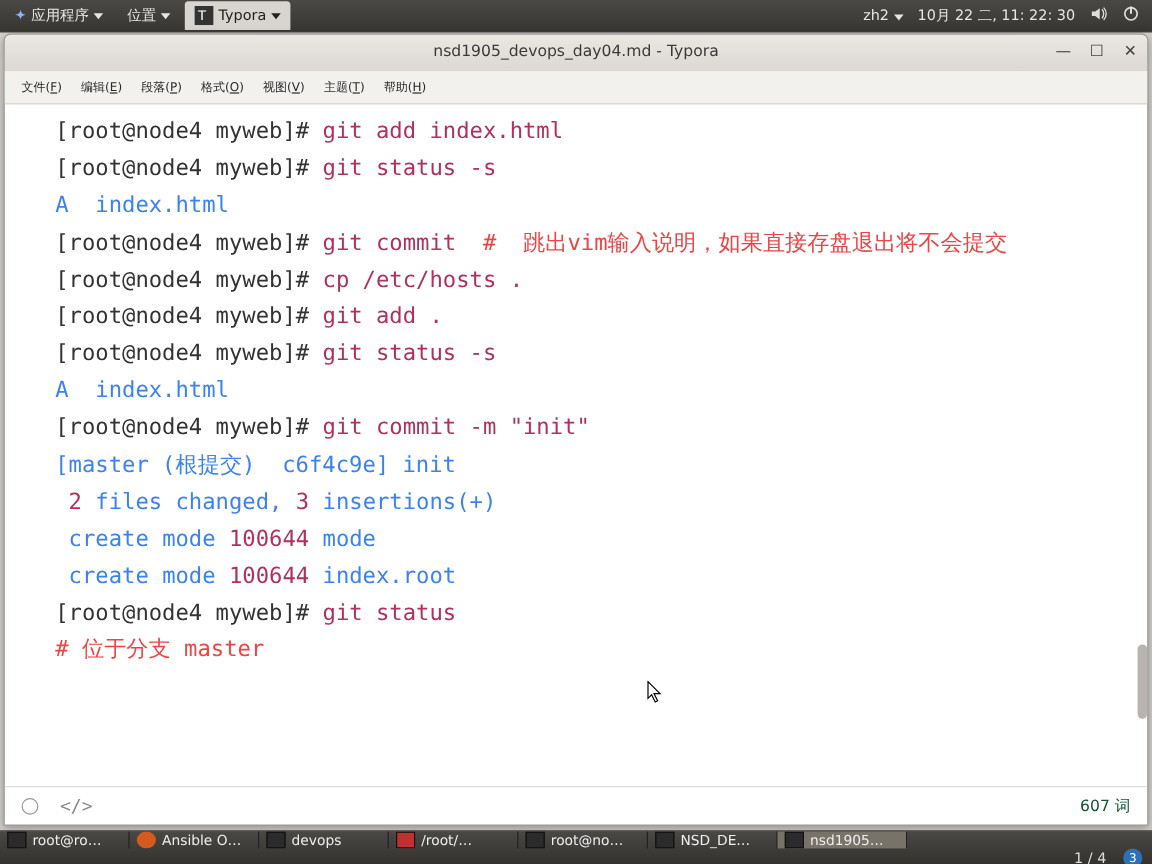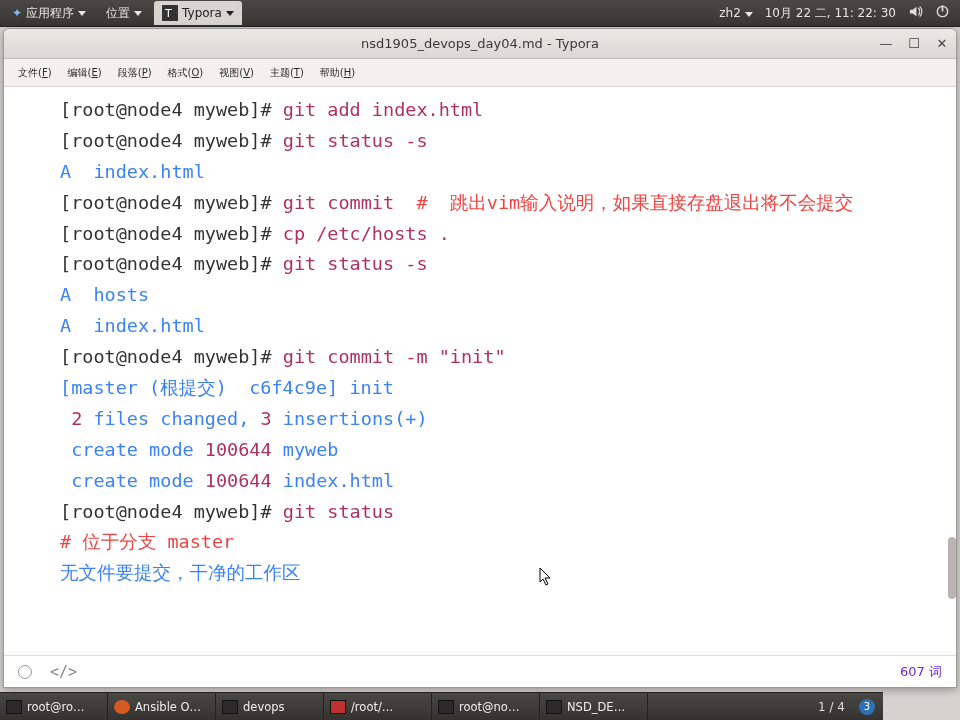--- a/index.html
+++ b/index.html
@@ -51,21 +51,21 @@
   font-size: 10px; color: #2a2a2a;
   padding-left: 6px;
 }
 .menubar .mitem { padding: 4px 8px; }
 .menubar .mitem u { text-decoration: underline; }
 
 .editor {
   flex: 1; overflow: hidden; position: relative;
   font-family: "DejaVu Sans Mono", "Courier New", monospace;
   font-size: 18.5px; line-height: 1.67;
-  padding: 8px 0 0 56px;
+  padding: 8px 0 0 42px;
   color: #333;
 }
 .editor .line { white-space: pre-wrap; word-break: break-all; padding-right: 40px; }
 .prompt { color: #333; }
 .cmd { color: #b03060; } 
 .comment { color: #ef4444; }
 .num { color: #b03060; }
 .plain { color: #3b82f6; }
 .cursor-img { position: absolute; left: 535px; top: 480px; font-size: 16px; pointer-events:none; }
 
@@ -74,28 +74,29 @@
   background: #b8b4af; border-radius: 4px;
 }
 
 .statusbar {
   height: 32px; border-top: 1px solid #ddd;
   display: flex; align-items: center; padding: 0 14px;
   font-size: 13px; color: #888;
 }
 .statusbar .circle { width: 14px; height: 14px; border: 1.5px solid #999; border-radius: 50%; }
 .statusbar .code-ico { margin-left: 18px; font-family: monospace; color: #888; font-size: 15px;}
-.statusbar .words { margin-left: auto; color: #6d28d9; }
+.statusbar .words { margin-left: auto; color: #14532d; }
 
 .taskbar {
-  position: absolute; left: 0; bottom: 0; width: 883px; height: 28px;
+  position: absolute; left: 0; bottom: 0; width: 960px; height: 28px;
   background: linear-gradient(#4a4844, #34322e);
   display: flex; align-items: stretch;
   font-size: 11.5px; color: #eee;
   border-top: 1px solid #222;
+  flex-direction: column;
 }
 .taskbar .tb {
   display: flex; align-items: center; gap: 5px;
   padding: 0 6px; border-right: 1px solid #222;
   min-width: 0; white-space: nowrap; overflow: hidden; text-overflow: ellipsis;
   width: 108px;
 }
 .taskbar .tb.active { background: #787368; }
 .taskbar .tb .ico { width: 16px; height: 14px; background: #2b2b2b; border: 1px solid #111; display:inline-block; }
 .taskbar .tb .ico.ff { background: #d65a1f; border-radius: 50%; border:none;}
@@ -174,31 +175,30 @@
     <span class="mitem"><span>帮助(</span><u>H</u><span>)</span></span>
   </div>
 
   <div class="editor">
     <div id="editor-lines">
         <div class="line"><span class="prompt">[root@node4 myweb]# </span><span class="cmd">git add index.html</span></div>
         <div class="line"><span class="prompt">[root@node4 myweb]# </span><span class="cmd">git status -s</span></div>
         <div class="line"><span class="plain">A  index.html</span></div>
         <div class="line"><span class="prompt">[root@node4 myweb]# </span><span class="cmd">git commit  </span><span class="comment">#  跳出vim输入说明，如果直接存盘退出将不会提交</span></div>
         <div class="line"><span class="prompt">[root@node4 myweb]# </span><span class="cmd">cp /etc/hosts .</span></div>
+        <div class="line"><span class="prompt">[root@node4 myweb]# </span><span class="cmd">git add .</span></div>
         <div class="line"><span class="prompt">[root@node4 myweb]# </span><span class="cmd">git status -s</span></div>
-        <div class="line"><span class="plain">A  hosts</span></div>
         <div class="line"><span class="plain">A  index.html</span></div>
         <div class="line"><span class="prompt">[root@node4 myweb]# </span><span class="cmd">git commit -m "init"</span></div>
         <div class="line"><span class="plain">[master (根提交)  c6f4c9e] init</span></div>
         <div class="line"><span class="plain"> </span><span class="num">2</span><span class="plain"> files changed, </span><span class="num">3</span><span class="plain"> insertions(+)</span></div>
-        <div class="line"><span class="plain"> create mode </span><span class="num">100644</span><span class="plain"> myweb</span></div>
-        <div class="line"><span class="plain"> create mode </span><span class="num">100644</span><span class="plain"> index.html</span></div>
+        <div class="line"><span class="plain"> create mode </span><span class="num">100644</span><span class="plain"> mode</span></div>
+        <div class="line"><span class="plain"> create mode </span><span class="num">100644</span><span class="plain"> index.root</span></div>
         <div class="line"><span class="prompt">[root@node4 myweb]# </span><span class="cmd">git status</span></div>
         <div class="line"><span class="comment"># 位于分支 master</span></div>
-        <div class="line"><span class="plain">无文件要提交，干净的工作区</span></div>
       </div>
     <span class="cursor-img">
       <svg width="14" height="20" viewBox="0 0 14 20">
           <path d="M1 1 L1 15 L4 12 L7 18 L9 17 L6 11 L11 11 Z" fill="#fff" stroke="#000" stroke-width="1"></path>
         </svg>
     </span>
     <div class="scrollbar"></div>
   </div>
 
   <div class="statusbar">
@@ -227,18 +227,22 @@
         <span>/root/…</span>
       </div>
       <div class="tb">
         <span class="ico term"></span>
         <span>root@no…</span>
       </div>
       <div class="tb">
         <span class="ico term"></span>
         <span>NSD_DE…</span>
       </div>
+      <div class="tb active">
+        <span class="ico term"></span>
+        <span>nsd1905…</span>
+      </div>
     </div>
   <div class="right-tray">
     <span class="pager">1 / 4</span>
     <span class="noti">3</span>
   </div>
 </div>
 
 </body></html>

